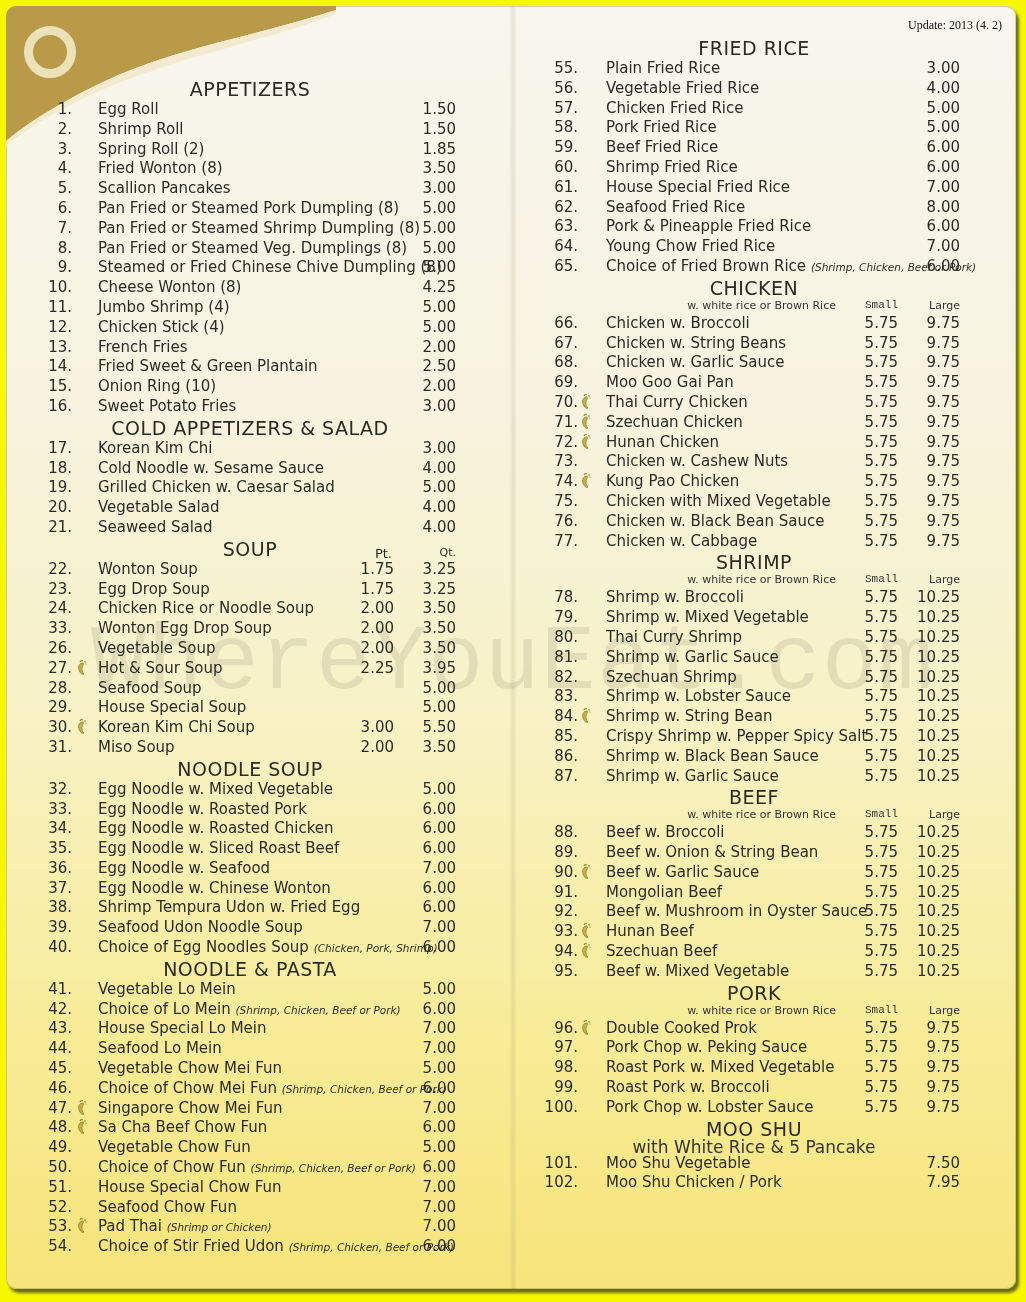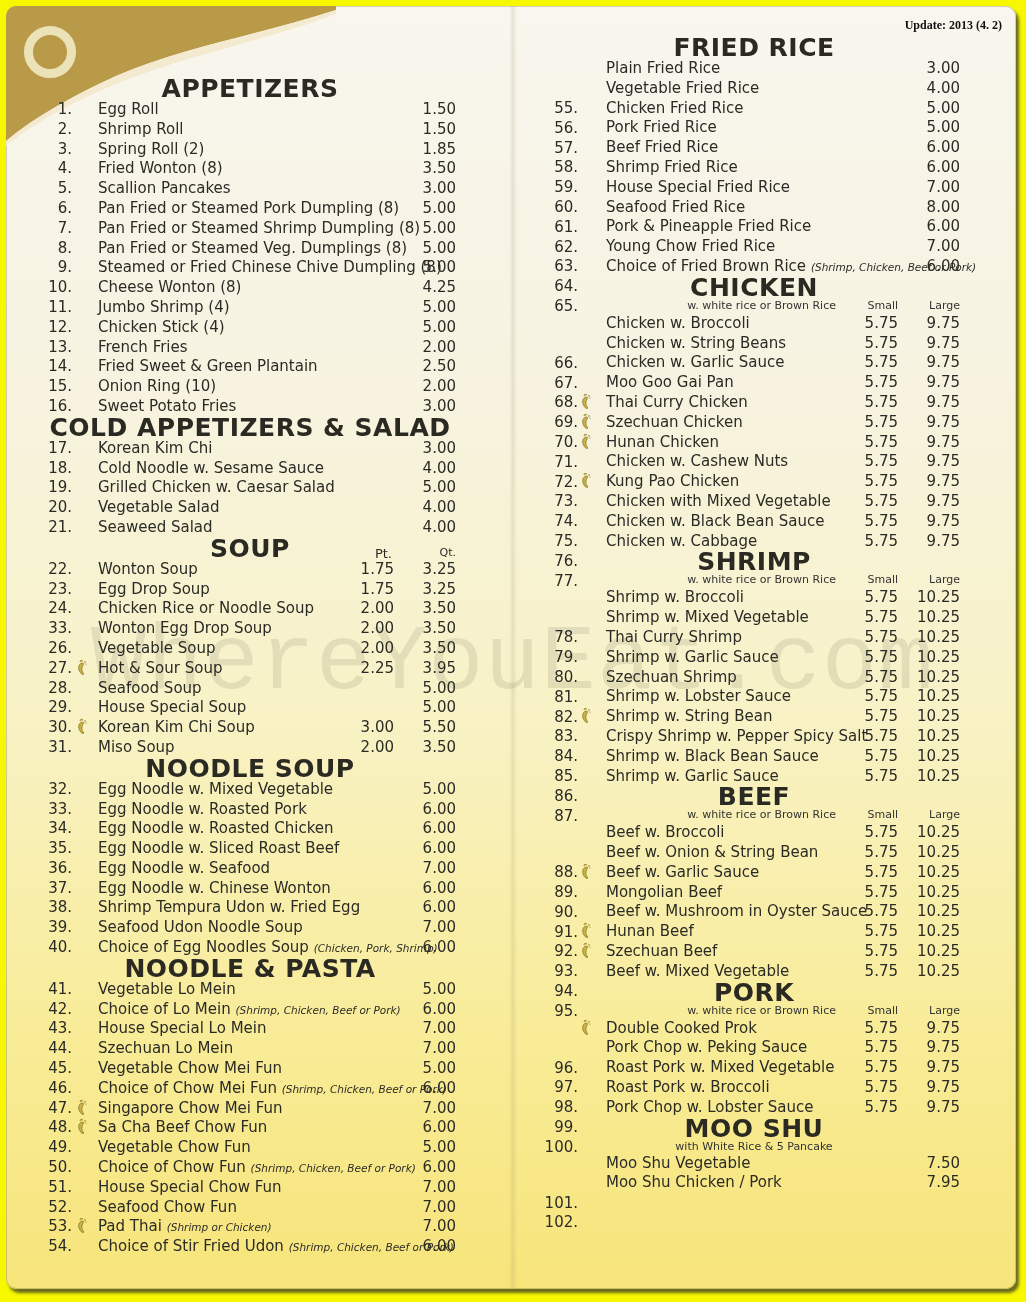--- a/index.html
+++ b/index.html
@@ -30,48 +30,48 @@
   }
   .watermark {
     position:absolute; top:605px; left:85px;
     font-family:Liberation Mono, monospace;
     font-size:92px; color:rgba(120,115,95,0.16);
     letter-spacing:1px; white-space:nowrap;
   }
   .update {
     position:absolute; top:12px; right:14px;
     font-family:"Liberation Serif","DejaVu Serif",serif;
-    font-weight:bold; font-size:12px; color:#111;
+    font-weight:normal; font-size:12px; color:#111;
   }
   .col { position:absolute; top:0; }
   .col-left { left:34px; width:420px; top:72px; }
   .col-right { left:538px; width:420px; top:31px; }
   .section-title {
-    text-align:center; font-weight:bold; font-size:25px; letter-spacing:0.5px;
+    text-align:center; font-weight:normal; font-size:19px; letter-spacing:0.5px;
     color:#2a2a22; line-height:22px; height:22px; margin-top:0px;
     font-family:"DejaVu Sans","Liberation Sans",sans-serif;
   }
   .hdr-row { position:relative; height:15px; font-size:11px; color:#333; }
   .hdr-row .note { position:absolute; right:128px; top:0; }
-  .hdr-row .h1 { position:absolute; right:66px; top:0; }
+  .hdr-row .h1 { position:absolute; right:66px; top:0;font-family:Liberation Mono, monospace; }
   .hdr-row .h2 { position:absolute; right:4px; top:0; }
   .soup-title-row { position:relative; height:22px; }
   .soup-title-row .section-title { position:absolute; left:0; right:0; }
   .soup-title-row .h1 { position:absolute; right:68px; top:8px; font-size:13px; }
   .soup-title-row .h2 { position:absolute; right:4px; top:8px; font-size:11px; }
   .item { position:relative; height:19.8px; line-height:19.8px; font-size:15px; white-space:nowrap; }
   .item .num { position:absolute; left:0; width:32px; text-align:right; }
   .item .spicy { position:absolute; left:36px; top:0; width:12px; height:18px; }
   .item .name { position:absolute; left:58px; }
   .item .name i { font-size:10.5px; font-style:italic; }
   .item .p1 { position:absolute; right:66px; width:50px; text-align:right; }
   .item .p2 { position:absolute; right:4px; width:50px; text-align:right; }
   .col-right .item .name { left:62px; }
-  .col-right .item .num { width:34px;margin-top:40px; }
-  .sub-center { text-align:center; font-size:11px; height:14px; line-height:14px; color:#333; }
+  .col-right .item .num { width:34px; }
+  .sub-center { text-align:center; font-size:17px; height:14px; line-height:14px; color:#333; }
 </style>
 </head>
 <body>
 
 <div class="page">
   <svg class="swoosh" viewBox="0 0 330 140" preserveAspectRatio="none">
     <path d="M0,0 L330,0 L330,4 C250,30 180,40 110,70 C70,88 30,110 0,135 Z" fill="#b89a48"></path>
     <path d="M330,4 C250,30 180,40 110,70 C70,88 30,110 0,135 L0,140 C35,112 75,92 115,76 C185,48 255,36 330,8 Z" fill="#f3ead0"></path>
   </svg>
   <div class="logo-ring"></div>
@@ -328,21 +328,21 @@
           <span class="name"><span>Choice of Lo Mein</span> <i>(Shrimp, Chicken, Beef or Pork)</i></span>
           <span class="p2">6.00</span>
         </div>
         <div class="item">
           <span class="num">43.</span>
           <span class="name"><span>House Special Lo Mein</span></span>
           <span class="p2">7.00</span>
         </div>
         <div class="item">
           <span class="num">44.</span>
-          <span class="name"><span>Szechuan Lo Mein</span></span>
+          <span class="name"><span>Seafood Lo Mein</span></span>
           <span class="p2">7.00</span>
         </div>
         <div class="item">
           <span class="num">45.</span>
           <span class="name"><span>Vegetable Chow Mei Fun</span></span>
           <span class="p2">5.00</span>
         </div>
         <div class="item">
           <span class="num">46.</span>
           <span class="name"><span>Choice of Chow Mei Fun</span> <i>(Shrimp, Chicken, Beef or Pork)</i></span>

